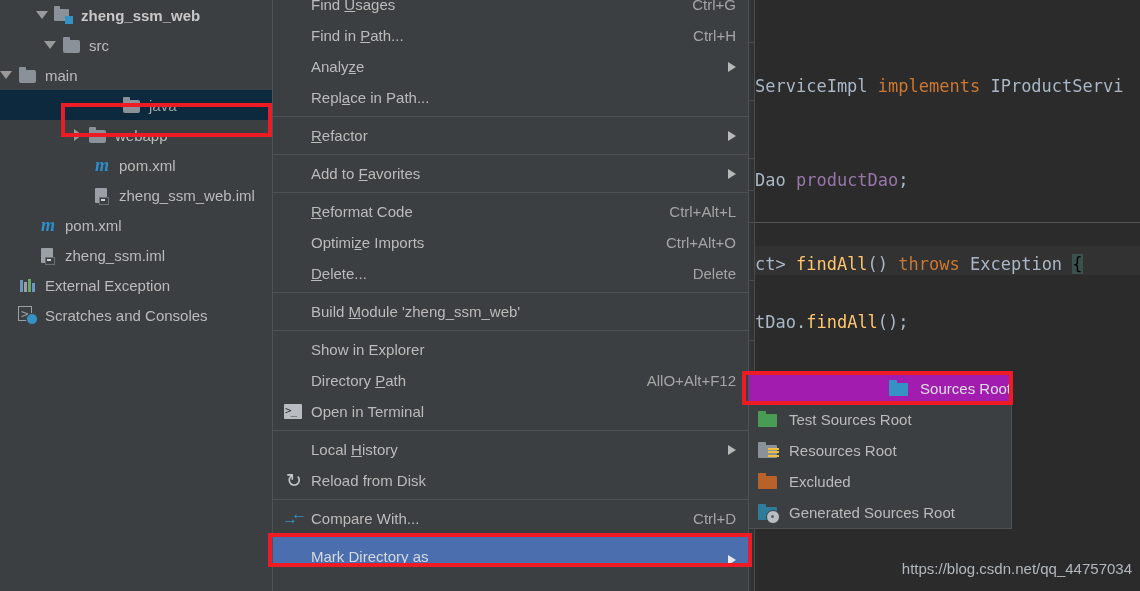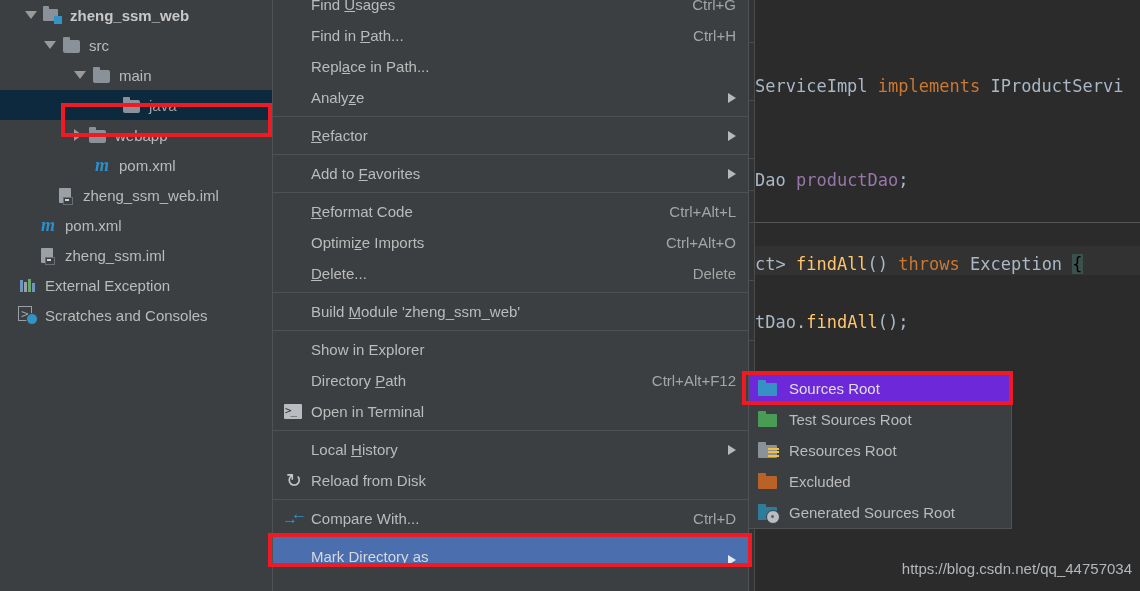--- a/index.html
+++ b/index.html
@@ -300,21 +300,21 @@
   }
   .sub-item {
     position: relative;
     height: 31px;
     display: flex;
     align-items: center;
     color: #bbbbbb;
     padding-left: 8px;
     box-sizing: border-box;
   }
-  .sub-item.selected { background: #6d28d9; }
+  .sub-item.selected { background: #a21caf; justify-content: flex-end; }
   .sub-item.selected .si-label { color: #dce0e4; }
   .si-icon {
     flex: 0 0 auto;
     width: 24px; height: 18px;
     position: relative;
     margin-right: 8px;
   }
   .si-label { white-space: nowrap; }
   .fold { position: absolute; left: 1px; top: 3px; width: 19px; height: 13px; border-radius: 1px; }
   .fold-tab { position: absolute; left: 1px; top: 0px; width: 8px; height: 4px; border-radius: 1px 1px 0 0; }
@@ -353,53 +353,53 @@
     font-size: 15px;
     font-family: "Liberation Sans", sans-serif;
     z-index: 70;
     white-space: nowrap;
   }
 </style>
 </head>
 <body>
 
 <div id="project-tree">
-    <div class="tree-row bold" style="padding-left: 25px;">
+    <div class="tree-row bold" style="padding-left: 36px;">
       <span class="tree-arrow down"></span>
       <span class="tree-ico ic-module">
         <i class="badge"></i>
       </span>
       <span class="tree-label">zheng_ssm_web</span>
     </div>
     <div class="tree-row" style="padding-left: 44px;">
       <span class="tree-arrow down"></span>
       <span class="tree-ico ic-folder"></span>
       <span class="tree-label">src</span>
     </div>
-    <div class="tree-row" style="padding-left: 74px;">
+    <div class="tree-row" style="">
       <span class="tree-arrow down"></span>
       <span class="tree-ico ic-folder"></span>
       <span class="tree-label">main</span>
     </div>
     <div class="tree-row selected" style="padding-left: 104px;">
       <span class="tree-arrow none"></span>
       <span class="tree-ico ic-folder"></span>
       <span class="tree-label">java</span>
     </div>
     <div class="tree-row" style="padding-left: 74px;">
       <span class="tree-arrow right"></span>
       <span class="tree-ico ic-folder"></span>
       <span class="tree-label">webapp</span>
     </div>
     <div class="tree-row" style="padding-left: 74px;">
       <span class="tree-arrow none"></span>
       <span class="tree-ico ic-maven">m</span>
       <span class="tree-label">pom.xml</span>
     </div>
-    <div class="tree-row" style="padding-left: 38px;">
+    <div class="tree-row" style="padding-left: 74px;">
       <span class="tree-arrow none"></span>
       <span class="tree-ico ic-iml">
         <i class="dash"></i>
       </span>
       <span class="tree-label">zheng_ssm_web.iml</span>
     </div>
     <div class="tree-row" style="padding-left: 20px;">
       <span class="tree-arrow none"></span>
       <span class="tree-ico ic-maven">m</span>
       <span class="tree-label">pom.xml</span>
@@ -449,27 +449,27 @@
       <span class="mi-label">Find <span class="u">U</span>sages</span>
       <span class="mi-shortcut">Ctrl+G</span>
     </div>
     <div class="menu-item">
       <span class="mi-icon"></span>
       <span class="mi-label">Find in <span class="u">P</span>ath...</span>
       <span class="mi-shortcut">Ctrl+H</span>
     </div>
     <div class="menu-item">
       <span class="mi-icon"></span>
-      <span class="mi-label">Repl<span class="u">a</span>ce in Path...</span>
-    </div>
-    <div class="menu-item">
-      <span class="mi-icon"></span>
       <span class="mi-label">Analy<span class="u">z</span>e</span>
       <span class="mi-arrow"></span>
     </div>
+    <div class="menu-item">
+      <span class="mi-icon"></span>
+      <span class="mi-label">Repl<span class="u">a</span>ce in Path...</span>
+    </div>
     <div class="menu-sep"></div>
     <div class="menu-item">
       <span class="mi-icon"></span>
       <span class="mi-label"><span class="u">R</span>efactor</span>
       <span class="mi-arrow"></span>
     </div>
     <div class="menu-sep"></div>
     <div class="menu-item">
       <span class="mi-icon"></span>
       <span class="mi-label">Add to <span class="u">F</span>avorites</span>
@@ -497,21 +497,21 @@
       <span class="mi-label">Build <span class="u">M</span>odule 'zheng_ssm_web'</span>
     </div>
     <div class="menu-sep"></div>
     <div class="menu-item">
       <span class="mi-icon"></span>
       <span class="mi-label">Show in Explorer</span>
     </div>
     <div class="menu-item">
       <span class="mi-icon"></span>
       <span class="mi-label">Directory <span class="u">P</span>ath</span>
-      <span class="mi-shortcut">Ctrl+Alt+F12</span>
+      <span class="mi-shortcut">AllO+Alt+F12</span>
     </div>
     <div class="menu-item">
       <span class="mi-icon ic-terminal"></span>
       <span class="mi-label">Open in Terminal</span>
     </div>
     <div class="menu-sep"></div>
     <div class="menu-item">
       <span class="mi-icon"></span>
       <span class="mi-label">Local <span class="u">H</span>istory</span>
       <span class="mi-arrow"></span>

